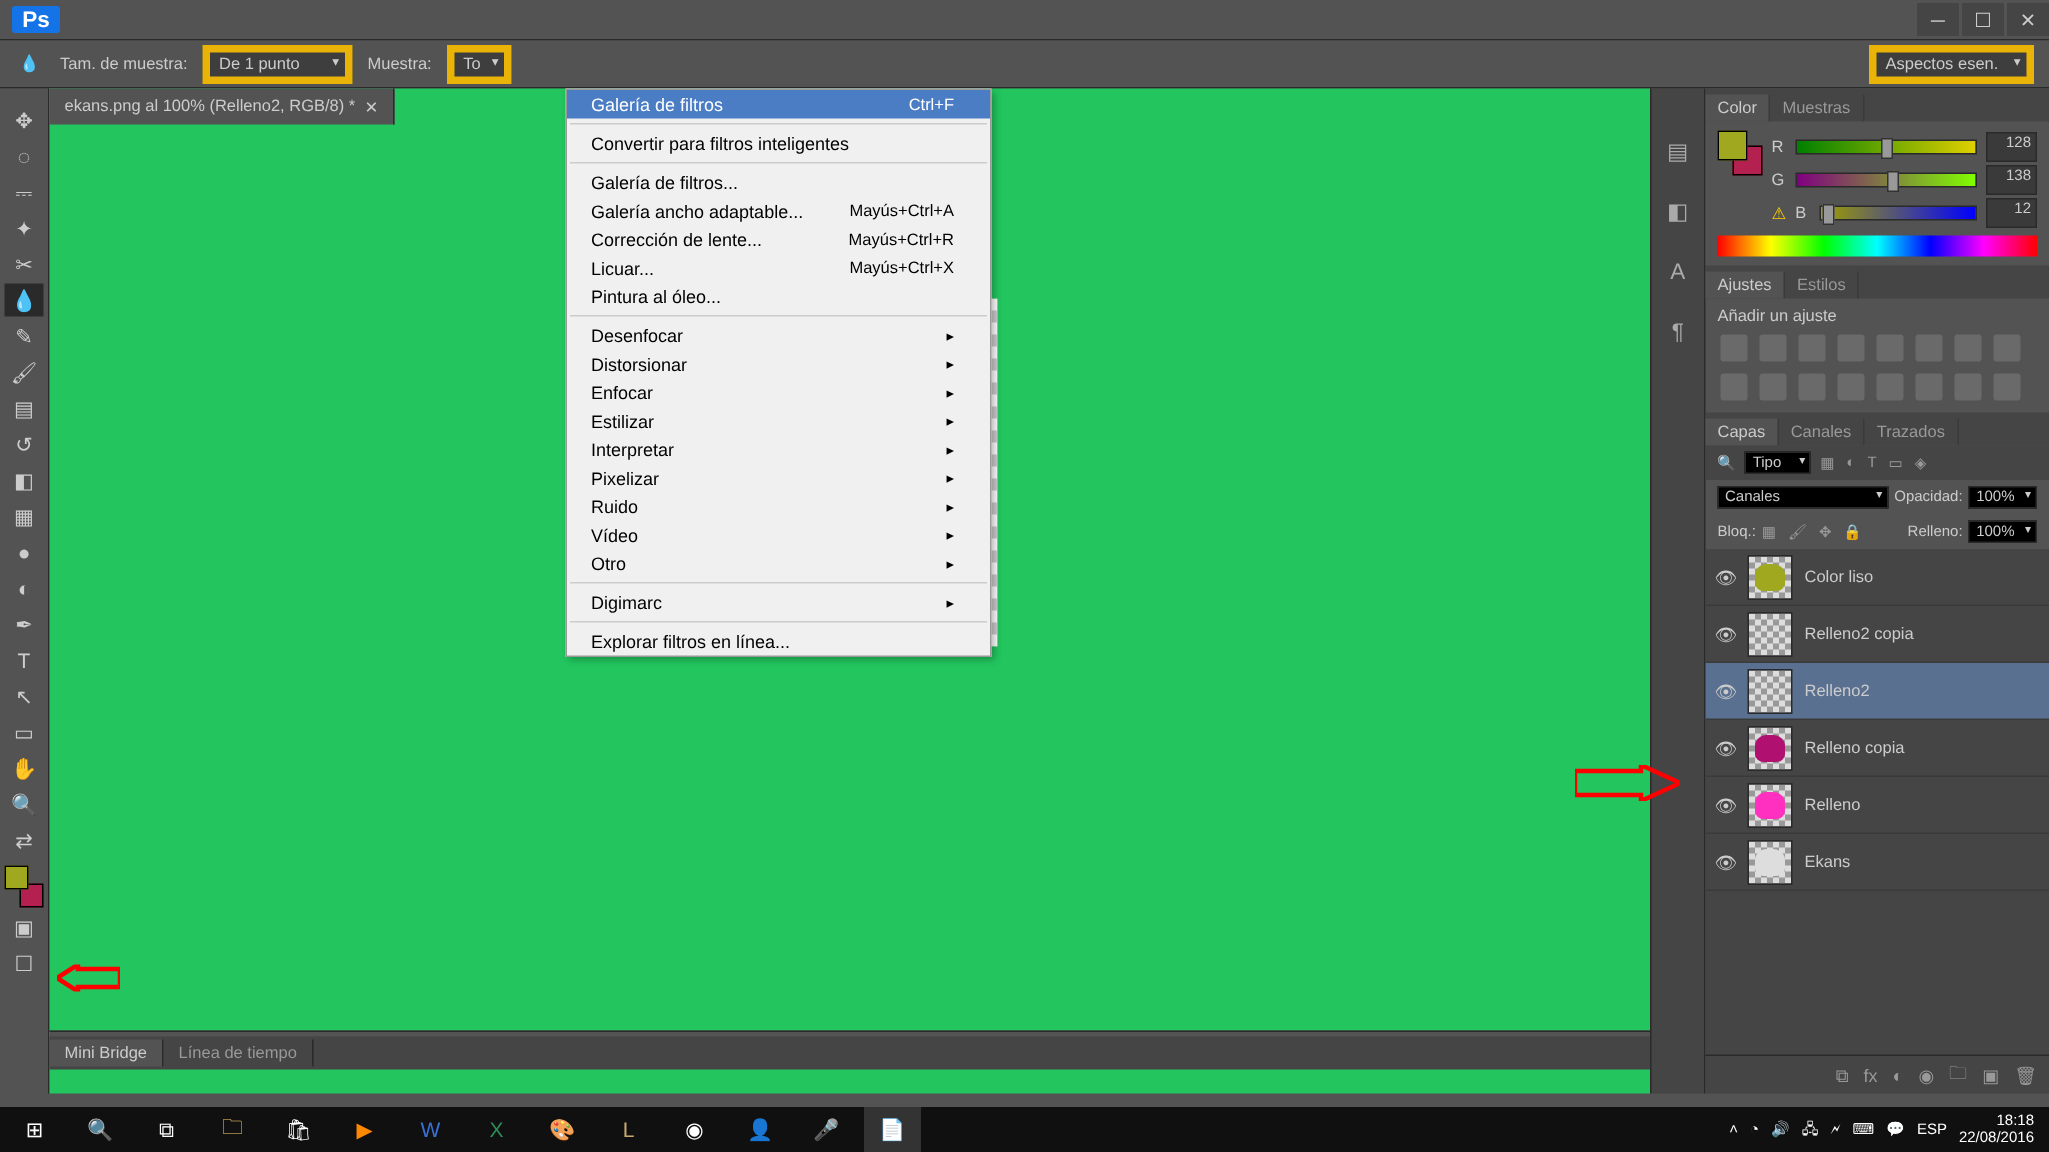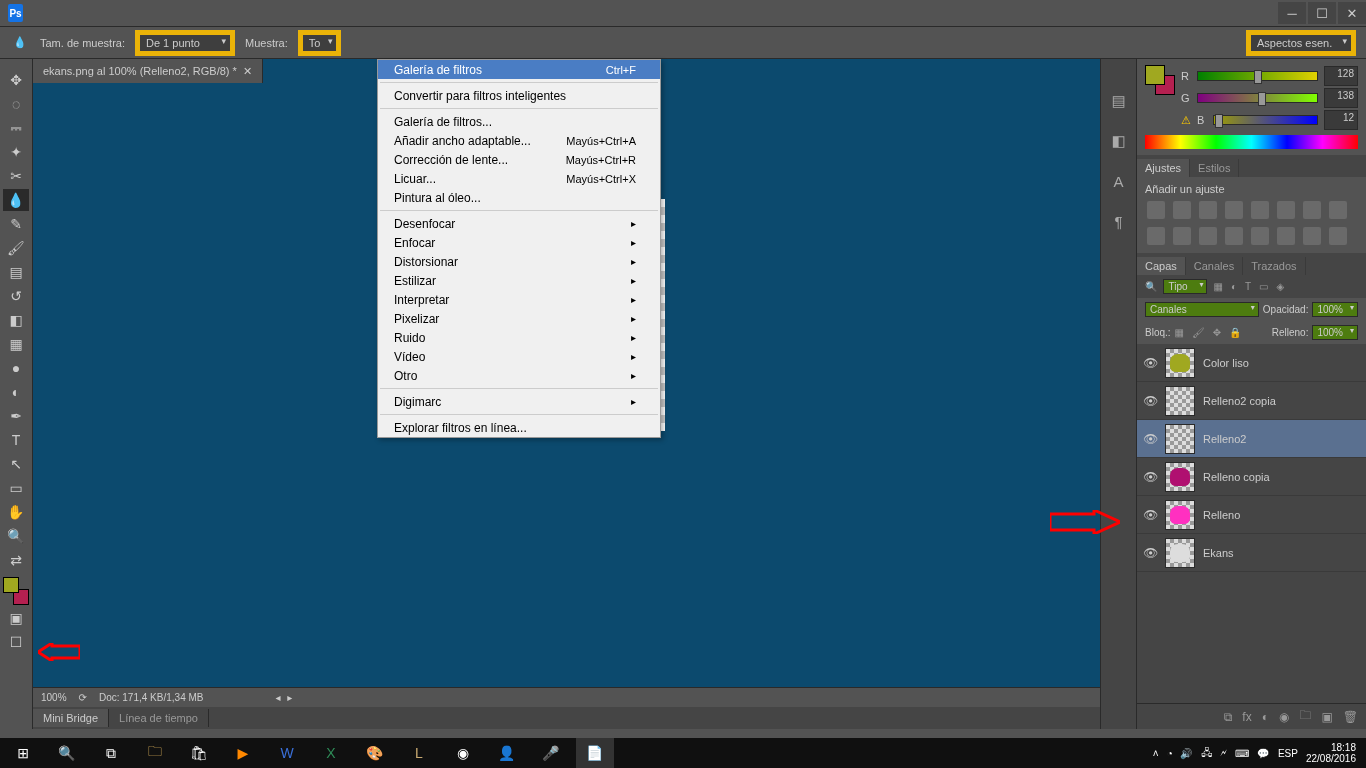--- a/index.html
+++ b/index.html
@@ -1,49 +1,49 @@
 <!DOCTYPE html>
 <html><head>
 <meta charset="utf-8">
 <style>
 *{box-sizing:border-box;margin:0;padding:0;font-family:"Segoe UI",Tahoma,sans-serif;user-select:none}
 body{width:1366px;height:768px;overflow:hidden;background:#535353;font-size:11px;color:#ccc}
 .titlebar{height:27px;background:#535353;display:flex;align-items:center;padding-left:8px;border-bottom:1px solid #2a2a2a}
-.ps-logo{width:15px;height:18px;background:#1473e6;color:#fff;font-weight:bold;display:flex;align-items:center;justify-content:center;font-size:10px;border-radius:2px;}
+.ps-logo{width:32px;height:18px;background:#1473e6;color:#fff;font-weight:bold;display:flex;align-items:center;justify-content:center;font-size:15px;border-radius:2px;}
 .menubar{display:flex;gap:2px}
 .menu-item{padding:4px 8px;color:#ccc;cursor:default}
 .menu-item.open{background:#4a7dc4;color:#fff}
 .win-controls{margin-left:auto;display:flex}
 .win-btn{width:28px;height:22px;background:#454545;display:flex;align-items:center;justify-content:center;color:#ccc;margin-left:2px;font-size:13px}
 .options-bar{height:32px;background:#535353;border-bottom:1px solid #2a2a2a;display:flex;align-items:center;padding:0 10px;gap:10px}
 .tool-icon{width:20px;height:20px;display:flex;align-items:center;justify-content:center}
 .opt-label{color:#ccc;font-size:11px}
 .dropdown{background:#3e3e3e;border:5px solid #eab308;padding:2px 16px 2px 6px;color:#ccc;position:relative;min-width:100px}
 .dropdown:after{content:"▾";position:absolute;right:4px;top:1px;font-size:9px}
 .workspace-dd{margin-left:auto;min-width:110px}
 .main{display:flex;height:670px}
 .toolbar{width:33px;background:#535353;border-right:1px solid #2a2a2a;padding-top:10px;display:flex;flex-direction:column;align-items:center;gap:2px}
 .tribtn{width:26px;height:22px;display:flex;align-items:center;justify-content:center;color:#ccc;font-size:14px;cursor:default}
 .col-swatches{margin-top:4px;position:relative;width:26px;height:28px}
 .sw-front{position:absolute;width:16px;height:16px;background:#a0a820;border:1px solid #000;top:0;left:0}
 .sw-back{position:absolute;width:16px;height:16px;background:#b42050;border:1px solid #000;bottom:0;right:0}
-.doc-area{flex:1;background:#0c4a6e;position:relative}
+.doc-area{flex:1;background:#22c55e;position:relative}
 .doc-tab{position:absolute;top:0;left:0;background:#535353;height:24px;display:flex;align-items:center;padding:0 10px;font-size:11px;color:#ccc;border-right:1px solid #2a2a2a}
 .canvas{position:absolute;top:140px;left:400px;width:232px;height:232px;background:repeating-conic-gradient(#ccc 0 25%,#fff 0 50%) 0 0/16px 16px}
 .snake{position:absolute;bottom:14px;left:12px;right:12px;height:70px;background:#e920b0;border:3px solid #000;border-radius:50% 50% 45% 45%/60% 60% 40% 40%;box-shadow:inset 0 -10px 0 #eedc00}
 .snake:before{content:"";position:absolute;top:-30px;left:60px;width:90px;height:50px;background:#e920b0;border:3px solid #000;border-radius:50%}
 .dd-menu{position:absolute;top:0;left:344px;width:284px;background:#f0f0f0;border:1px solid #999;box-shadow:2px 2px 5px rgba(0,0,0,.3);font-size:12px;color:#000}
 .dd-row{display:flex;align-items:center;height:19px;padding:0 24px 0 16px}
 .dd-row.hl{background:#4a7dc4;color:#fff}
 .dd-row .sc{margin-left:auto;font-size:11px}
 .dd-row.sub:after{content:"▸";margin-left:auto;font-size:10px}
 .dd-sep{height:1px;background:#ccc;margin:3px 2px}
 .status{position:absolute;bottom:22px;left:0;right:0;height:20px;background:#535353;border-top:1px solid #2a2a2a;display:flex;align-items:center;padding:0 8px;font-size:10px;gap:12px}
 .status .arrows{margin-left:60px;letter-spacing:2px}
-.bottom-tabs{position:absolute;bottom:0;left:0;right:0;height:22px;background:#454545;display:flex;align-items:center;font-size:11px}
+.bottom-tabs{position:absolute;bottom:16px;left:0;right:0;height:22px;background:#454545;display:flex;align-items:center;font-size:11px}
 .btab{padding:3px 10px;color:#999;border-right:1px solid #2a2a2a}
 .btab.act{background:#535353;color:#ccc}
 .strip{width:36px;background:#454545;border-left:1px solid #2a2a2a;display:flex;flex-direction:column;align-items:center;padding-top:30px;gap:16px}
 .strip-icon{width:24px;height:24px;display:flex;align-items:center;justify-content:center;color:#aaa;font-size:15px}
 .panels{width:230px;background:#535353;border-left:1px solid #2a2a2a;display:flex;flex-direction:column}
 .panel-tabs{display:flex;background:#454545;height:22px;align-items:flex-end}
 .ptab{padding:3px 8px;font-size:11px;color:#999;border-right:1px solid #3a3a3a}
 .ptab.act{background:#535353;color:#ccc}
 .panel-body{background:#535353;padding:6px 8px}
 .slider-row{display:flex;align-items:center;gap:6px;height:22px}
@@ -55,21 +55,21 @@
 .slider-thumb{position:absolute;top:-2px;width:8px;height:14px;background:#999;border:1px solid #333;transform:translateX(-50%)}
 .val-box{width:34px;height:20px;background:#3a3a3a;border:1px solid #2a2a2a;text-align:right;padding-right:3px;font-size:10px;line-height:14px}
 .spectrum{height:14px;margin-top:4px;background:linear-gradient(90deg,red,yellow,lime,cyan,blue,magenta,red)}
 .color-sw-panel{width:30px;height:30px;position:relative;margin-right:6px}
 .csw-f{position:absolute;width:20px;height:20px;background:#a0a820;border:1px solid #000}
 .csw-b{position:absolute;width:20px;height:20px;background:#b42050;border:1px solid #000;right:0;bottom:0}
 .adj-title{padding:6px 8px;font-size:11px;color:#ccc}
 .adj-icons{display:flex;flex-wrap:wrap;gap:8px;padding:0 10px 8px}
 .adj-icon{width:18px;height:18px;background:#6a6a6a;border-radius:2px}
 .layers-ctrl{display:flex;align-items:center;gap:6px;padding:4px 8px;background:#454545;font-size:10px}
-.mini-dd{background:#4d7c0f;border:1px solid #2a2a2a;padding:1px 14px 1px 4px;position:relative;flex:1}
+.mini-dd{background:#000000;border:1px solid #2a2a2a;padding:1px 14px 1px 4px;position:relative;flex:1}
 .mini-dd:after{content:"▾";position:absolute;right:3px;top:0;font-size:8px}
 .ico-row{display:flex;gap:8px;color:#999}
 .blend-row{display:flex;align-items:center;gap:4px;padding:4px 8px;font-size:10px}
 .layer-list{background:#454545;flex:1;overflow-y:auto}
 .layer-row{display:flex;align-items:center;height:38px;border-bottom:1px solid #3a3a3a;padding:0 6px;gap:8px}
 .layer-row.sel{background:#5a7090}
 .eye{width:14px;text-align:center;color:#ccc;font-size:12px}
 .lthumb{width:30px;height:30px;background:repeating-conic-gradient(#999 0 25%,#ddd 0 50%) 0 0/8px 8px;border:1px solid #2a2a2a;display:flex;align-items:center;justify-content:center}
 .lname{font-size:11px;color:#ccc}
 .layer-footer{height:26px;background:#454545;display:flex;align-items:center;justify-content:flex-end;gap:10px;padding:0 8px;color:#999;font-size:12px;border-top:1px solid #2a2a2a}
@@ -146,39 +146,39 @@
           <span class="sc">Ctrl+F</span>
         </div>
       <div class="dd-sep"></div>
       <div class="dd-row">Convertir para filtros inteligentes</div>
       <div class="dd-sep"></div>
       <div class="dd-row">
           <span>Galería de filtros...</span>
           <span class="sc"></span>
         </div>
       <div class="dd-row">
-          <span>Añadir ancho adaptable...</span>
+          <span>Galería ancho adaptable...</span>
           <span class="sc">Mayús+Ctrl+A</span>
         </div>
       <div class="dd-row">
           <span>Corrección de lente...</span>
           <span class="sc">Mayús+Ctrl+R</span>
         </div>
       <div class="dd-row">
           <span>Licuar...</span>
           <span class="sc">Mayús+Ctrl+X</span>
         </div>
       <div class="dd-row">
           <span>Pintura al óleo...</span>
           <span class="sc"></span>
         </div>
       <div class="dd-sep"></div>
       <div class="dd-row sub">Desenfocar</div>
+      <div class="dd-row sub">Distorsionar</div>
       <div class="dd-row sub">Enfocar</div>
-      <div class="dd-row sub">Distorsionar</div>
       <div class="dd-row sub">Estilizar</div>
       <div class="dd-row sub">Interpretar</div>
       <div class="dd-row sub">Pixelizar</div>
       <div class="dd-row sub">Ruido</div>
       <div class="dd-row sub">Vídeo</div>
       <div class="dd-row sub">Otro</div>
       <div class="dd-sep"></div>
       <div class="dd-row sub">Digimarc</div>
       <div class="dd-sep"></div>
       <div class="dd-row">Explorar filtros en línea...</div>
@@ -197,20 +197,24 @@
   </div>
 
   <div class="strip">
     <div class="strip-icon">▤</div>
     <div class="strip-icon">◧</div>
     <div class="strip-icon">A</div>
     <div class="strip-icon">¶</div>
   </div>
 
   <div class="panels">
+    <div class="panel-tabs">
+      <div class="ptab act">Color</div>
+      <div class="ptab">Muestras</div>
+    </div>
     <div class="panel-body">
       <div style="display:flex">
         <div class="color-sw-panel">
             <div class="csw-b"></div>
             <div class="csw-f"></div>
           </div>
         <div style="flex:1">
           <div class="slider-row">
               <span class="ch-label">R</span>
               <div class="slider-track grad-r">

